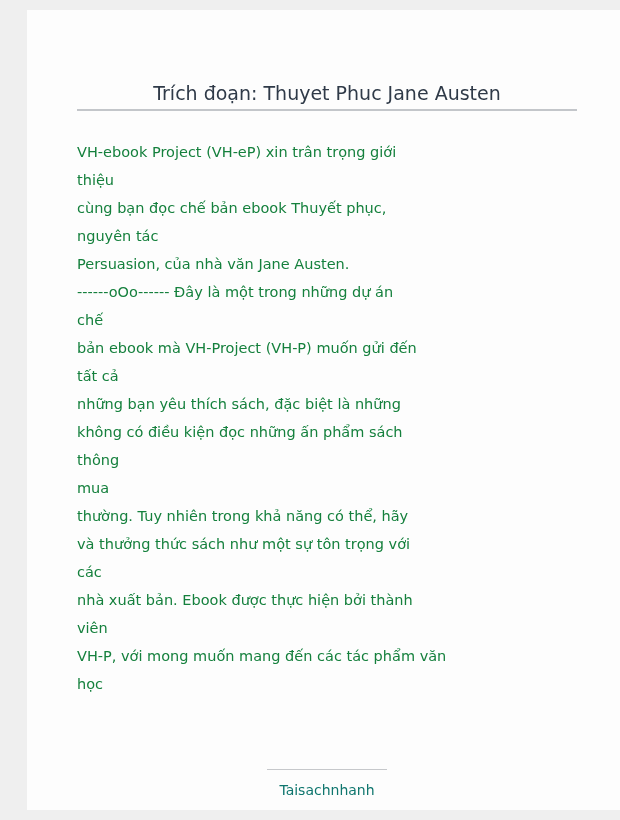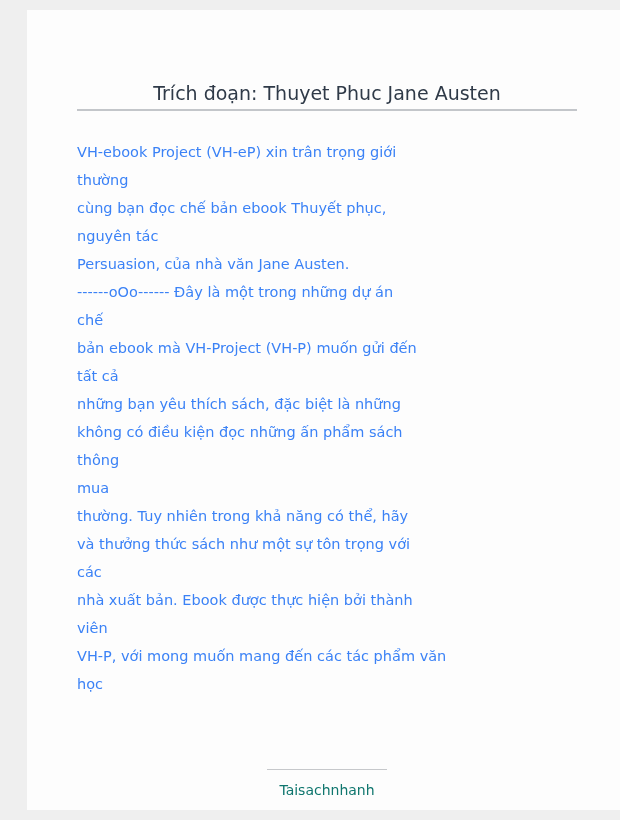--- a/index.html
+++ b/index.html
@@ -29,21 +29,21 @@
     left: 50px; top: 99px;
     width: 500px; height: 2px;
     background: #c3c6ca;
   }
   .body-text {
     position: absolute;
     left: 50px; top: 128px;
     width: 420px;
     font-size: 14.5px;
     line-height: 28px;
-    color: #3b82f6;
+    color: #15803d;
   }
   .body-text .line { display: block; white-space: nowrap; }
   .footer-rule {
     position: absolute;
     left: 240px; top: 759px;
     width: 120px; height: 1px;
     background: #c6c8cb;
   }
   .footer-text {
     position: absolute;
@@ -55,21 +55,21 @@
 </style>
 </head>
 <body>
 
 <div class="page">
   <div class="title">Trích đoạn: Thuyet Phuc Jane Austen</div>
   <div class="title-rule"></div>
 
   <div class="body-text">
     <span class="line">VH-ebook Project (VH-eP) xin trân trọng giới</span>
-    <span class="line">thường</span>
+    <span class="line">thiệu</span>
     <span class="line">cùng bạn đọc chế bản ebook Thuyết phục,</span>
     <span class="line">nguyên tác</span>
     <span class="line">Persuasion, của nhà văn Jane Austen.</span>
     <span class="line">------oOo------ Đây là một trong những dự án</span>
     <span class="line">chế</span>
     <span class="line">bản ebook mà VH-Project (VH-P) muốn gửi đến</span>
     <span class="line">tất cả</span>
     <span class="line">những bạn yêu thích sách, đặc biệt là những</span>
     <span class="line">không có điều kiện đọc những ấn phẩm sách</span>
     <span class="line">thông</span>

